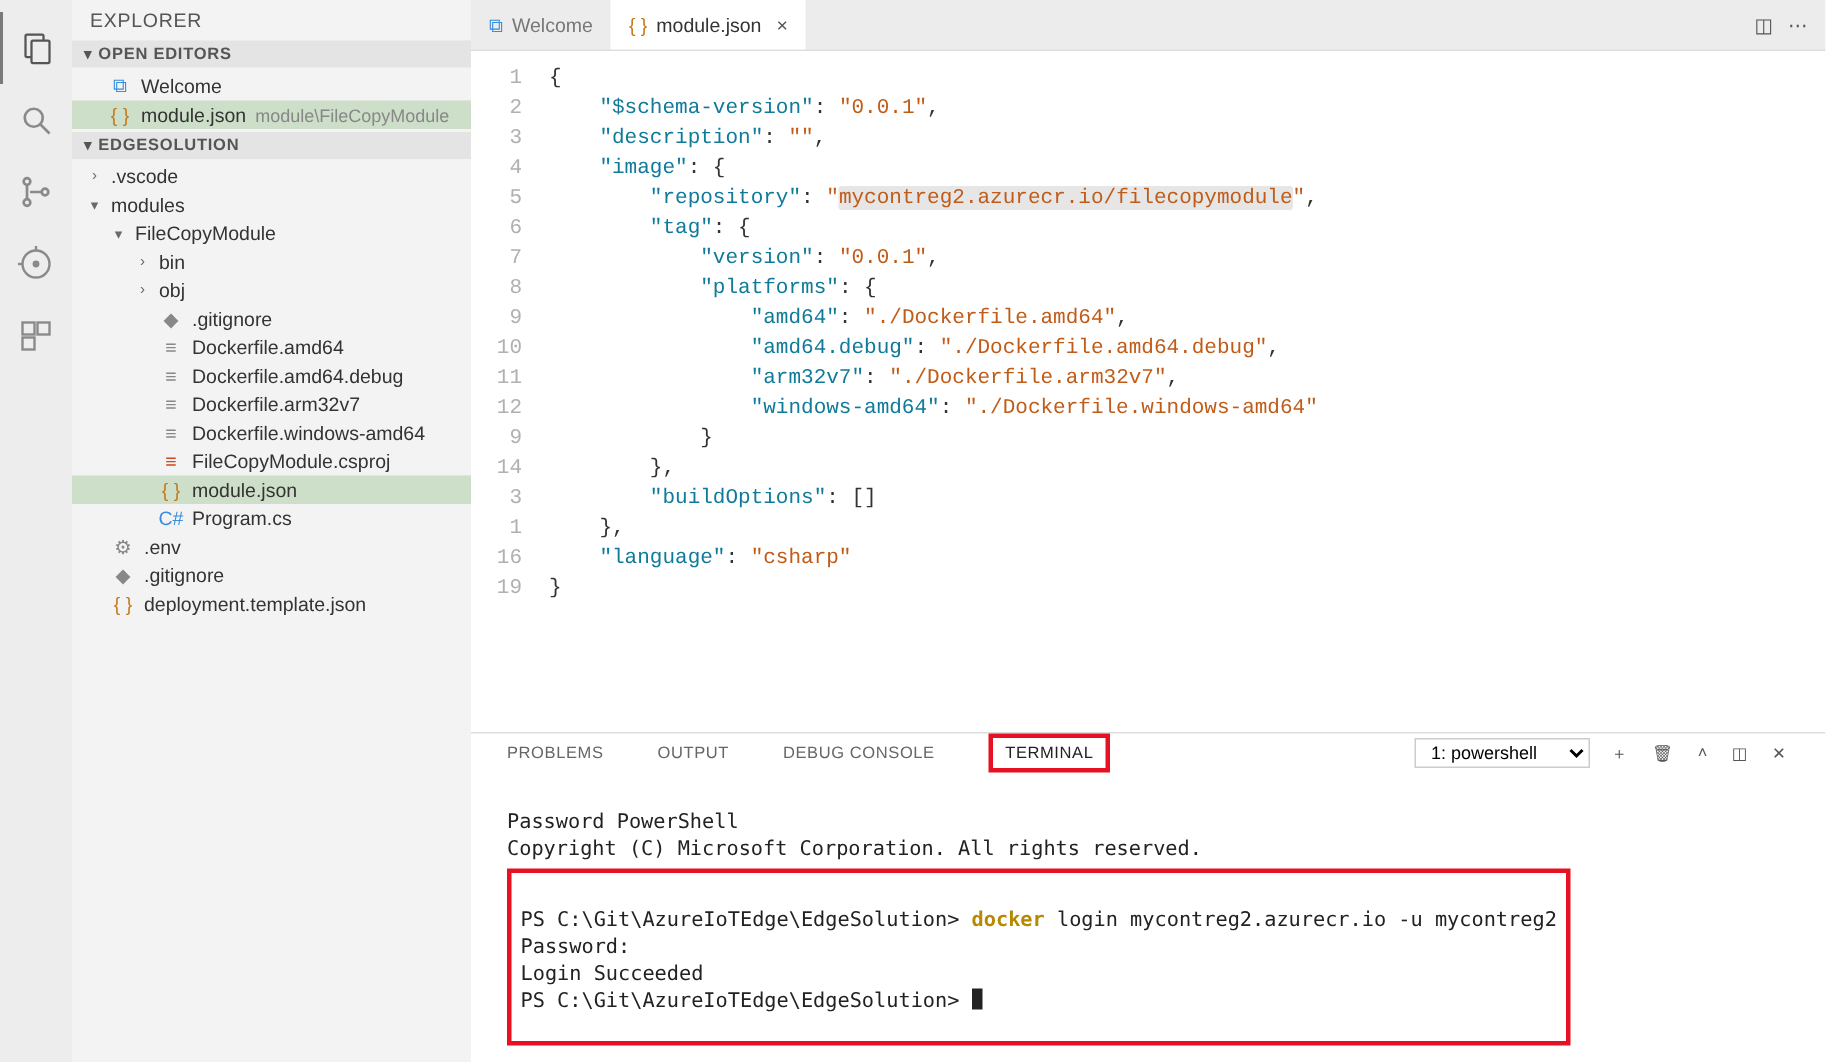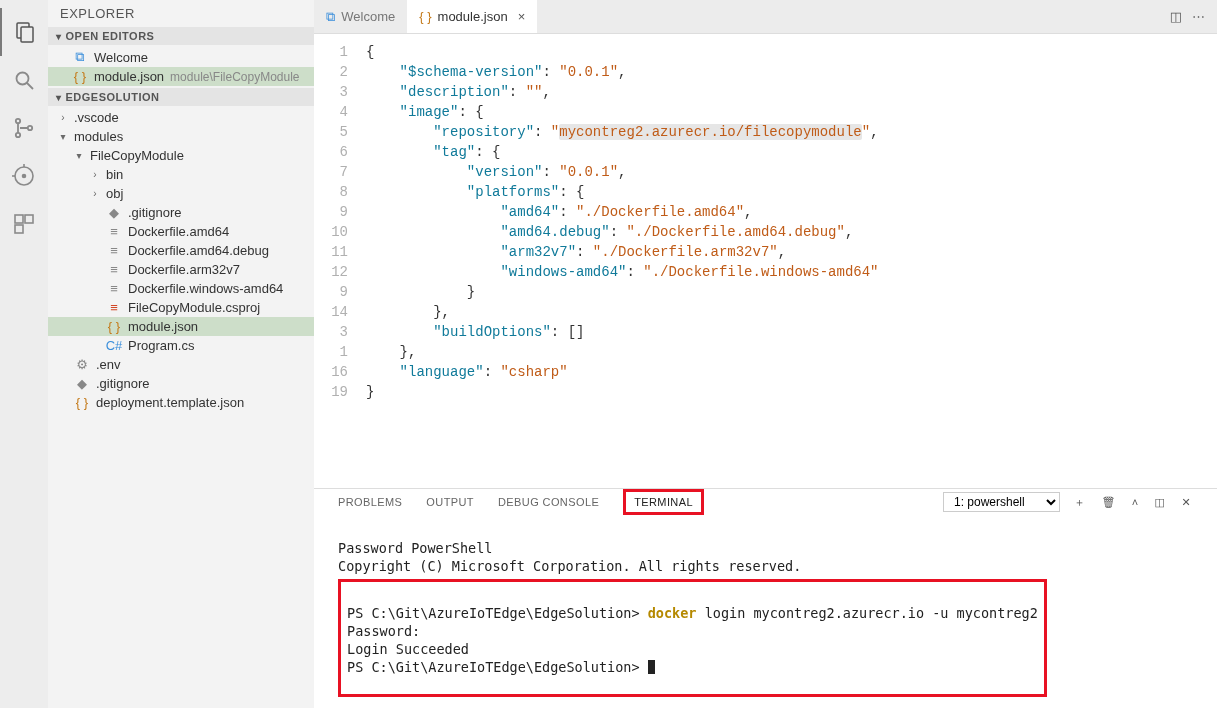--- a/index.html
+++ b/index.html
@@ -33,21 +33,21 @@
   .gutter div { height: 20px; }
   .code { flex: 1; white-space: pre; color: #333; }
   .code div { height: 20px; }
   .tok-brace { color: #333; }
   .tok-key { color: #107a9a; }
   .tok-str { color: #c05c18; }
   .tok-punc { color: #333; }
   .hl { background: #e6e6e6; border-radius: 2px; }
 
   .panel { height: 220px; border-top: 1px solid #ddd; display: flex; flex-direction: column; }
-  .panel-tabs { display: flex; align-items: center; gap: 24px; padding: 0 24px; height: 34px; font-size: 11px; letter-spacing: 0.4px; color: #666; }
+  .panel-tabs { display: flex; align-items: center; gap: 36px; padding: 0 24px; height: 34px; font-size: 11px; letter-spacing: 0.4px; color: #666; }
   .panel-tab { cursor: pointer; padding: 4px 0; }
   .panel-tab.active { color: #222; border-bottom: 1px solid #888; }
   .panel-tab.boxed { border: 3px solid #e81123; padding: 4px 8px; }
   .panel-right { margin-left: auto; display: flex; align-items: center; gap: 12px; color: #555; }
   .panel-select { font-size: 12px; border: 1px solid #ccc; background: #fff; padding: 1px 18px 1px 6px; }
   .panel-ic { cursor: pointer; padding: 2px; }
 
   .terminal { flex: 1; font-family: Consolas, monospace; font-size: 13.5px; line-height: 18px; padding: 6px 24px; color: #222; white-space: pre; }
   .boxed-block { border: 3px solid #e81123; padding: 4px 6px 18px 6px; margin-top: 4px; display: inline-block; min-width: 632px; }
   .kw-docker { color: #b58900; font-weight: bold; }

